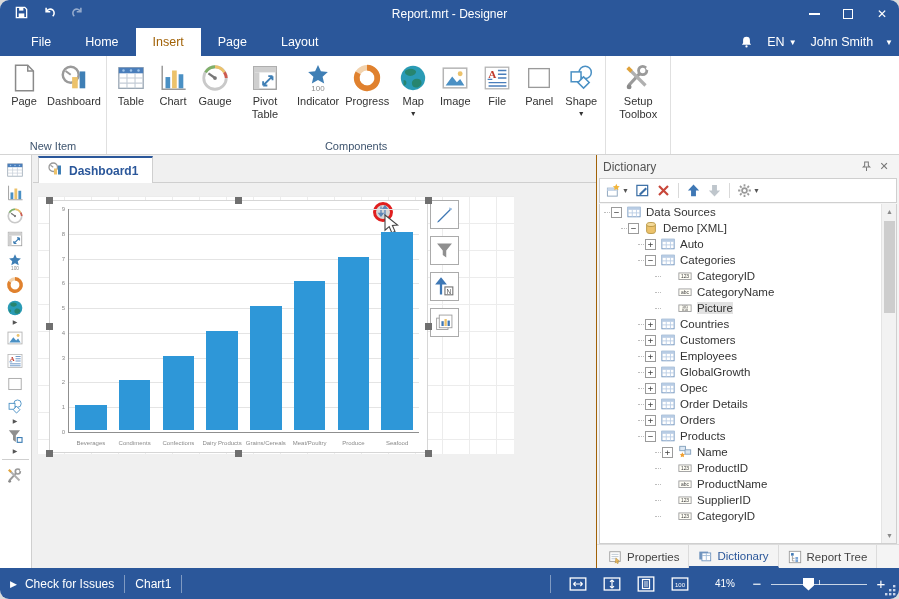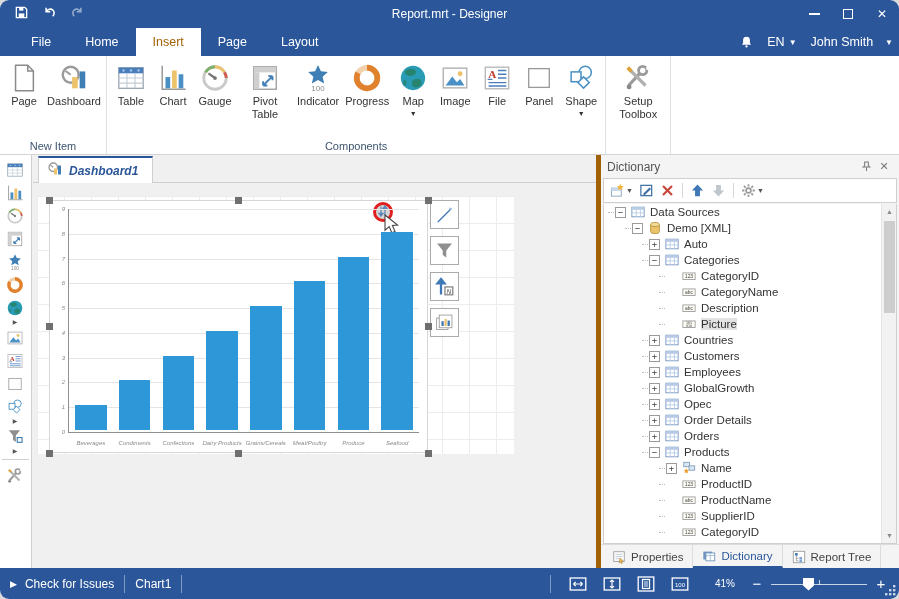--- a/index.html
+++ b/index.html
@@ -47,21 +47,21 @@
   #main { position:absolute; left:0; top:155px; width:899px; height:413px; background:#f0f0f0; }
 
   
   #sidebar { position:absolute; left:0; top:0; width:32px; height:413px; background:#fff; border-right:1px solid #cfcfcf; padding-top:3px; }
   .side-item { width:30px; height:23px; display:flex; align-items:center; justify-content:center; }
   .side-item svg { width:18px; height:18px; }
   .side-dd { width:30px; height:7px; text-align:center; font-size:6px; line-height:6px; color:#555; }
   .side-sep { border-top:1px solid #cfcfcf; margin:4px 2px; }
 
   
-  #canvas { position:absolute; left:33px; top:0; width:563px; height:413px; background:#f0f0f0;font-style:italic; }
+  #canvas { position:absolute; left:33px; top:0; width:563px; height:413px; background:#f0f0f0; }
   #tabstrip { position:absolute; left:0; top:0; right:0; height:28px; border-bottom:1px solid #cfcfcf; background:#f0f0f0; }
   #doc-tab { position:absolute; left:5px; top:1px; height:27px; background:#fff; border:1px solid #cfcfcf; border-top:2px solid #2b579a; border-bottom:none;
              display:flex; align-items:center; gap:6px; padding:0 14px 0 8px; }
   #doc-tab svg { width:16px; height:16px; }
   #doc-tab .tab-label { font-size:12px; font-weight:700; color:#2b579a; }
 
   #page { position:absolute; left:4px; top:41px; width:477px; height:258px; background:#fff;
           background-image:linear-gradient(#ececec 1px, transparent 1px), linear-gradient(90deg,#ececec 1px, transparent 1px);
           background-size:27px 27px; }
 
@@ -86,21 +86,21 @@
   #sort-btn svg { width:12px; height:12px; }
   #cursor { position:absolute; right:26px; top:13px; width:17px; height:22px; }
   #mini-square { position:absolute; right:-17px; top:5px; width:13px; height:13px; background:#fff; border:1px solid #8a8a8a; }
 
   
   #float-tools { position:absolute; left:393px; top:4px; display:flex; flex-direction:column; gap:7px; }
   .float-btn { width:29px; height:29px; background:#fff; border:1px solid #ababab; display:flex; align-items:center; justify-content:center; }
   .float-btn svg { width:21px; height:21px; }
 
   
-  #dict { position:absolute; left:596px; top:0; width:303px; height:413px; background:#f4f4f4; border-left:5px solid #a16207; }
+  #dict { position:absolute; left:596px; top:0; width:303px; height:413px; background:#f4f4f4; border-left:1px solid #a16207; }
   #dict-header { height:23px; display:flex; align-items:center; padding:0 6px; }
   #dict-title { font-size:12px; color:#555; flex:1; }
   .panel-glyph { width:18px; height:16px; display:flex; align-items:center; justify-content:center; color:#777; font-size:11px; }
   .panel-glyph svg { width:11px; height:11px; }
   #dict-toolbar { margin:0 2px; height:25px; background:#fff; border:1px solid #cfcfcf; display:flex; align-items:center; padding:0 4px; gap:2px; }
   .tbtn { height:20px; display:flex; align-items:center; justify-content:center; padding:0 2px; }
   .tbtn svg { width:15px; height:15px; }
   .tb-sep { width:1px; height:15px; background:#d9d9d9; margin:0 3px; }
   .tb-caret { font-size:7px; color:#555; margin-left:1px; }
 
@@ -741,32 +741,20 @@
               </span>
               <span class="tree-label">CategoryName</span>
             </div>
             <div class="tree-row">
               <span style="width: 55px; flex: 0 0 auto;"></span>
               <span class="tree-dots"></span>
               <span class="exp-ph"></span>
               <span class="tree-ico">
                 <svg viewBox="0 0 16 16">
                   <rect x="1" y="4.5" width="14" height="7.5" fill="#fffef6" stroke="#9a9a9a"></rect>
-                  <text x="8" y="10.6" text-anchor="middle" font-size="5.6" fill="#3a3a3a" font-family="sans-serif">abc</text>
-                </svg>
-              </span>
-              <span class="tree-label">Description</span>
-            </div>
-            <div class="tree-row">
-              <span style="width: 55px; flex: 0 0 auto;"></span>
-              <span class="tree-dots"></span>
-              <span class="exp-ph"></span>
-              <span class="tree-ico">
-                <svg viewBox="0 0 16 16">
-                  <rect x="1" y="4.5" width="14" height="7.5" fill="#fffef6" stroke="#9a9a9a"></rect>
                   <text x="8" y="8.4" text-anchor="middle" font-size="3.8" fill="#3a3a3a" font-family="monospace">101</text>
                   <text x="8" y="11.8" text-anchor="middle" font-size="3.8" fill="#3a3a3a" font-family="monospace">010</text>
                 </svg>
               </span>
               <span class="tree-label selected">Picture</span>
             </div>
             <div class="tree-row">
               <span style="width: 38px; flex: 0 0 auto;"></span>
               <span class="tree-dots"></span>
               <span class="expander">+</span>

